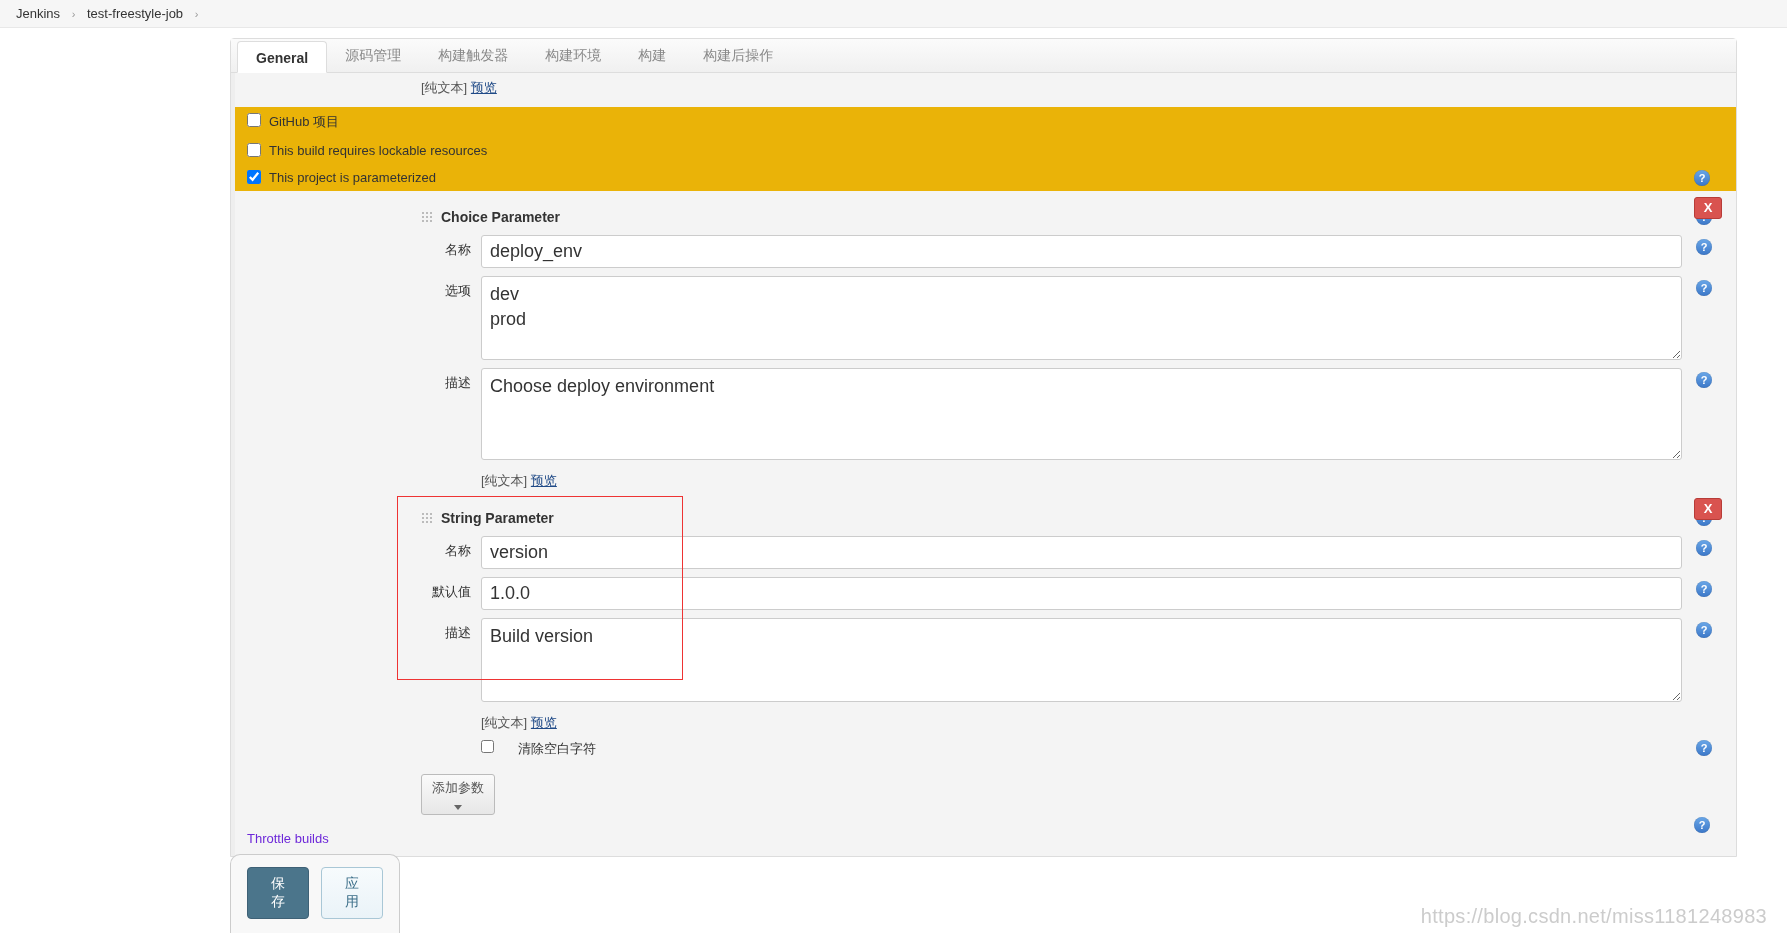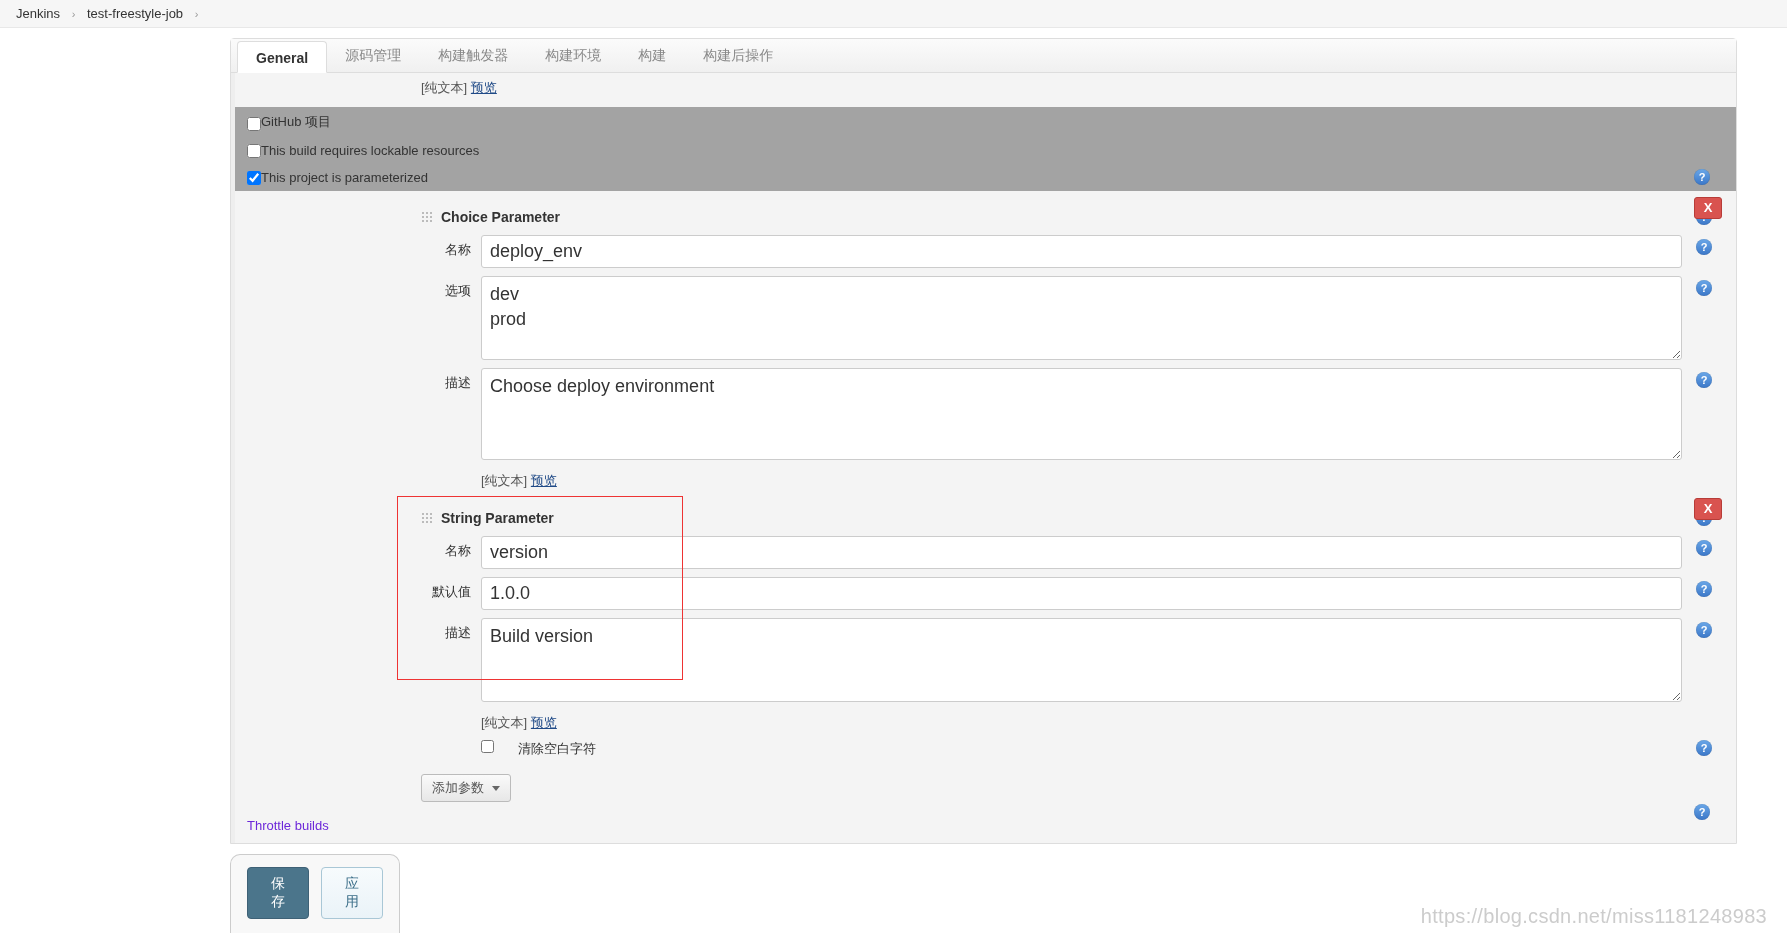--- a/index.html
+++ b/index.html
@@ -62,23 +62,24 @@
   }
   .top-preview {
     padding: 6px 0 10px 186px;
     background: #f4f4f4;
     color: #555;
     font-size: 13px;
   }
   .top-preview a, .preview a { color: #204a87; text-decoration: underline; }
   .chk-row {
     display: flex;
-    align-items: flex-end;
+    align-items: flex-start;
+    gap: 8px;
     padding: 6px 12px;
-    background: #a3a3a3;
+    background: #eab308;
     color: #333;
   }
   .chk-row input[type="checkbox"] { width: 14px; height: 14px; }
   .help-icon {
     width: 16px; height: 16px; border-radius: 50%;
     background: linear-gradient(#6aa7e8, #3b77c8);
     color: #fff; font-size: 11px; line-height: 16px; text-align: center;
     font-weight: bold; display: inline-block;
     box-shadow: inset 0 0 1px rgba(0,0,0,.3);
   }
@@ -159,20 +160,21 @@
   }
   .add-param-bar {
     margin: 10px 14px 6px 186px;
   }
   .dropdown-btn {
     display: inline-flex; align-items: center; gap: 8px;
     background: linear-gradient(#fafafa, #e7e7e7);
     border: 1px solid #bbb; border-radius: 3px;
     padding: 4px 10px; font-size: 13px; color: #555;
     cursor: pointer;
+    flex-direction: column;
   }
   .caret {
     width: 0; height: 0;
     border-left: 4px solid transparent;
     border-right: 4px solid transparent;
     border-top: 5px solid #666;
   }
   .red-box {
     position: absolute;
     border: 1px solid #e33;

